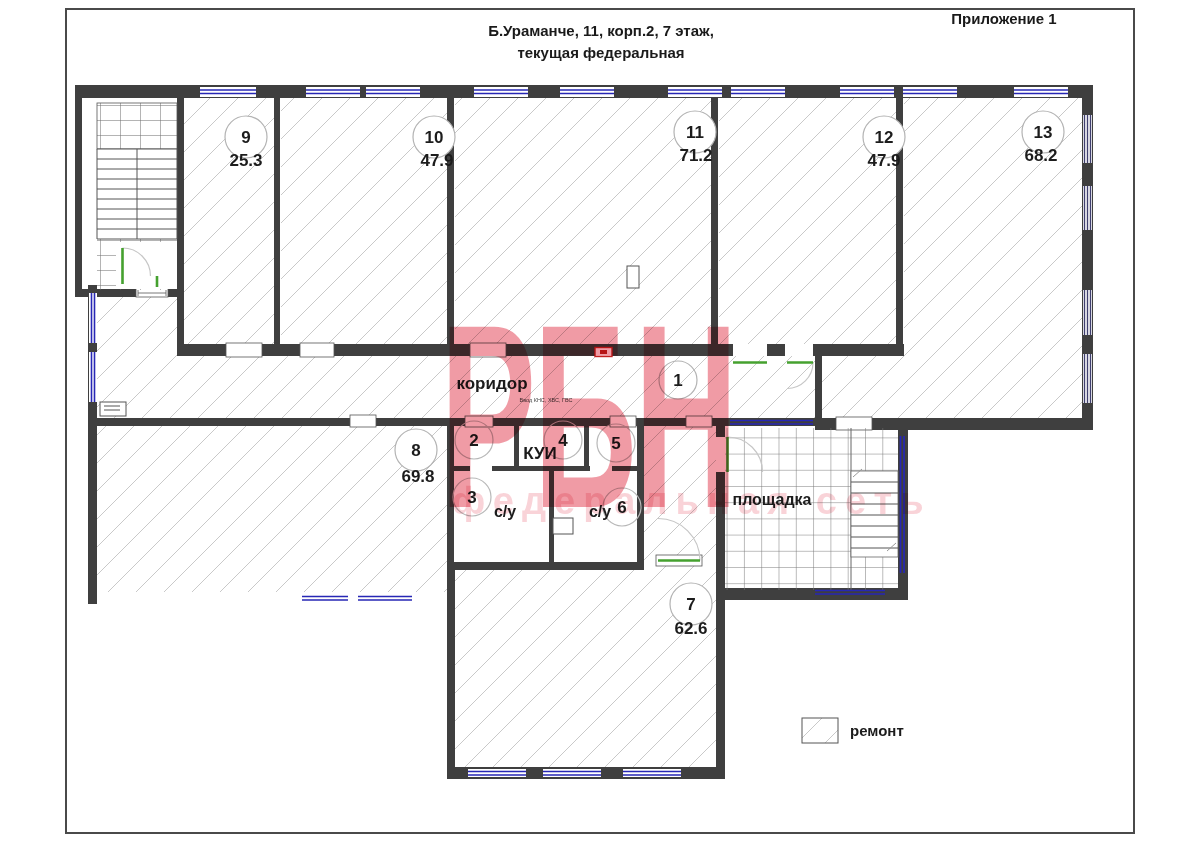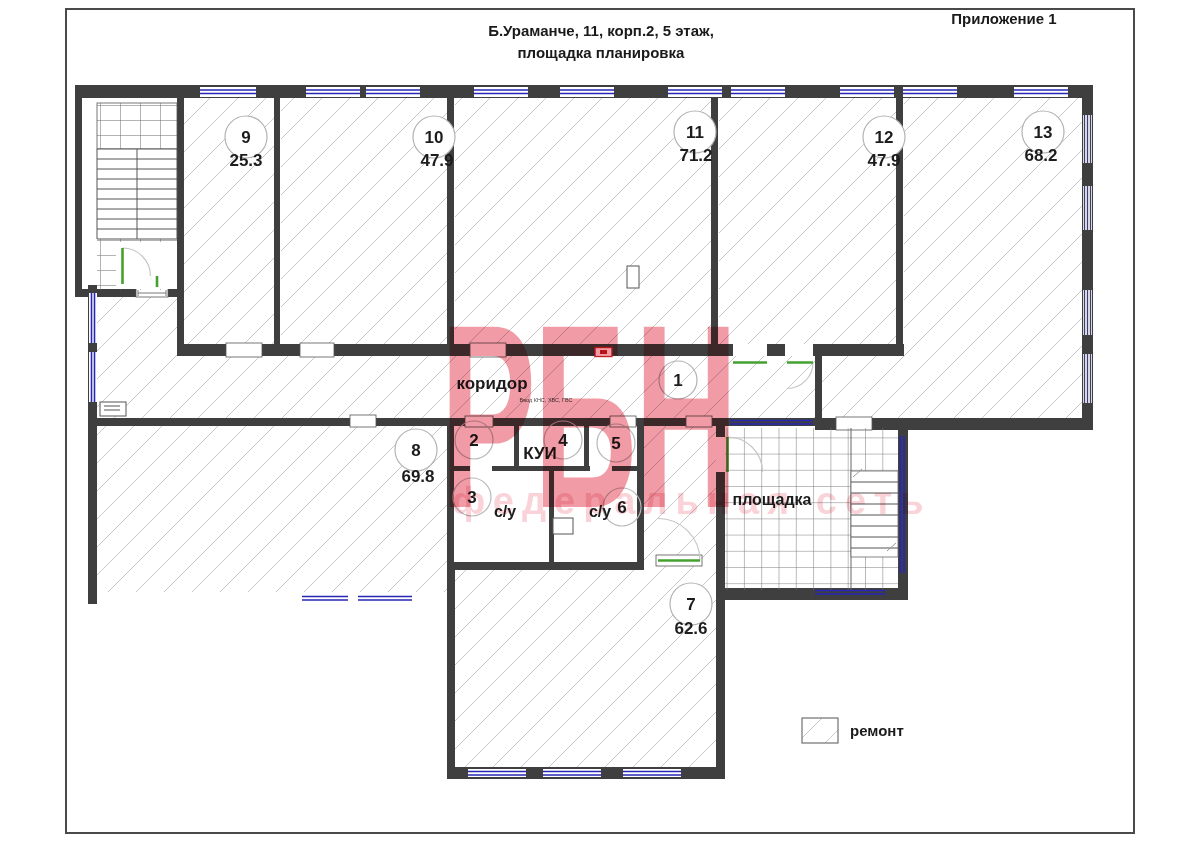--- a/index.html
+++ b/index.html
@@ -223,21 +223,21 @@
     <text class="lbl-s" x="772" y="505">площадка</text>
   </g>
 
   <g>
     <rect x="802" y="718" width="36" height="25" fill="url(#hatch)" stroke="#555" stroke-width="1"></rect>
     <text class="legend-txt" x="850" y="736">ремонт</text>
   </g>
 </svg>
 
 <div class="title-block">
-  <div>Б.Ураманче, 11, корп.2, 5 этаж,</div>
-  <div>площадка планировка</div>
+  <div>Б.Ураманче, 11, корп.2, 7 этаж,</div>
+  <div>текущая федеральная</div>
 </div>
 <div class="annex">Приложение 1</div>
 
 <div class="wm-logo">РБН</div>
 <div class="wm-sub">федеральная сеть</div>
 
 </div>
 
 </body></html>

